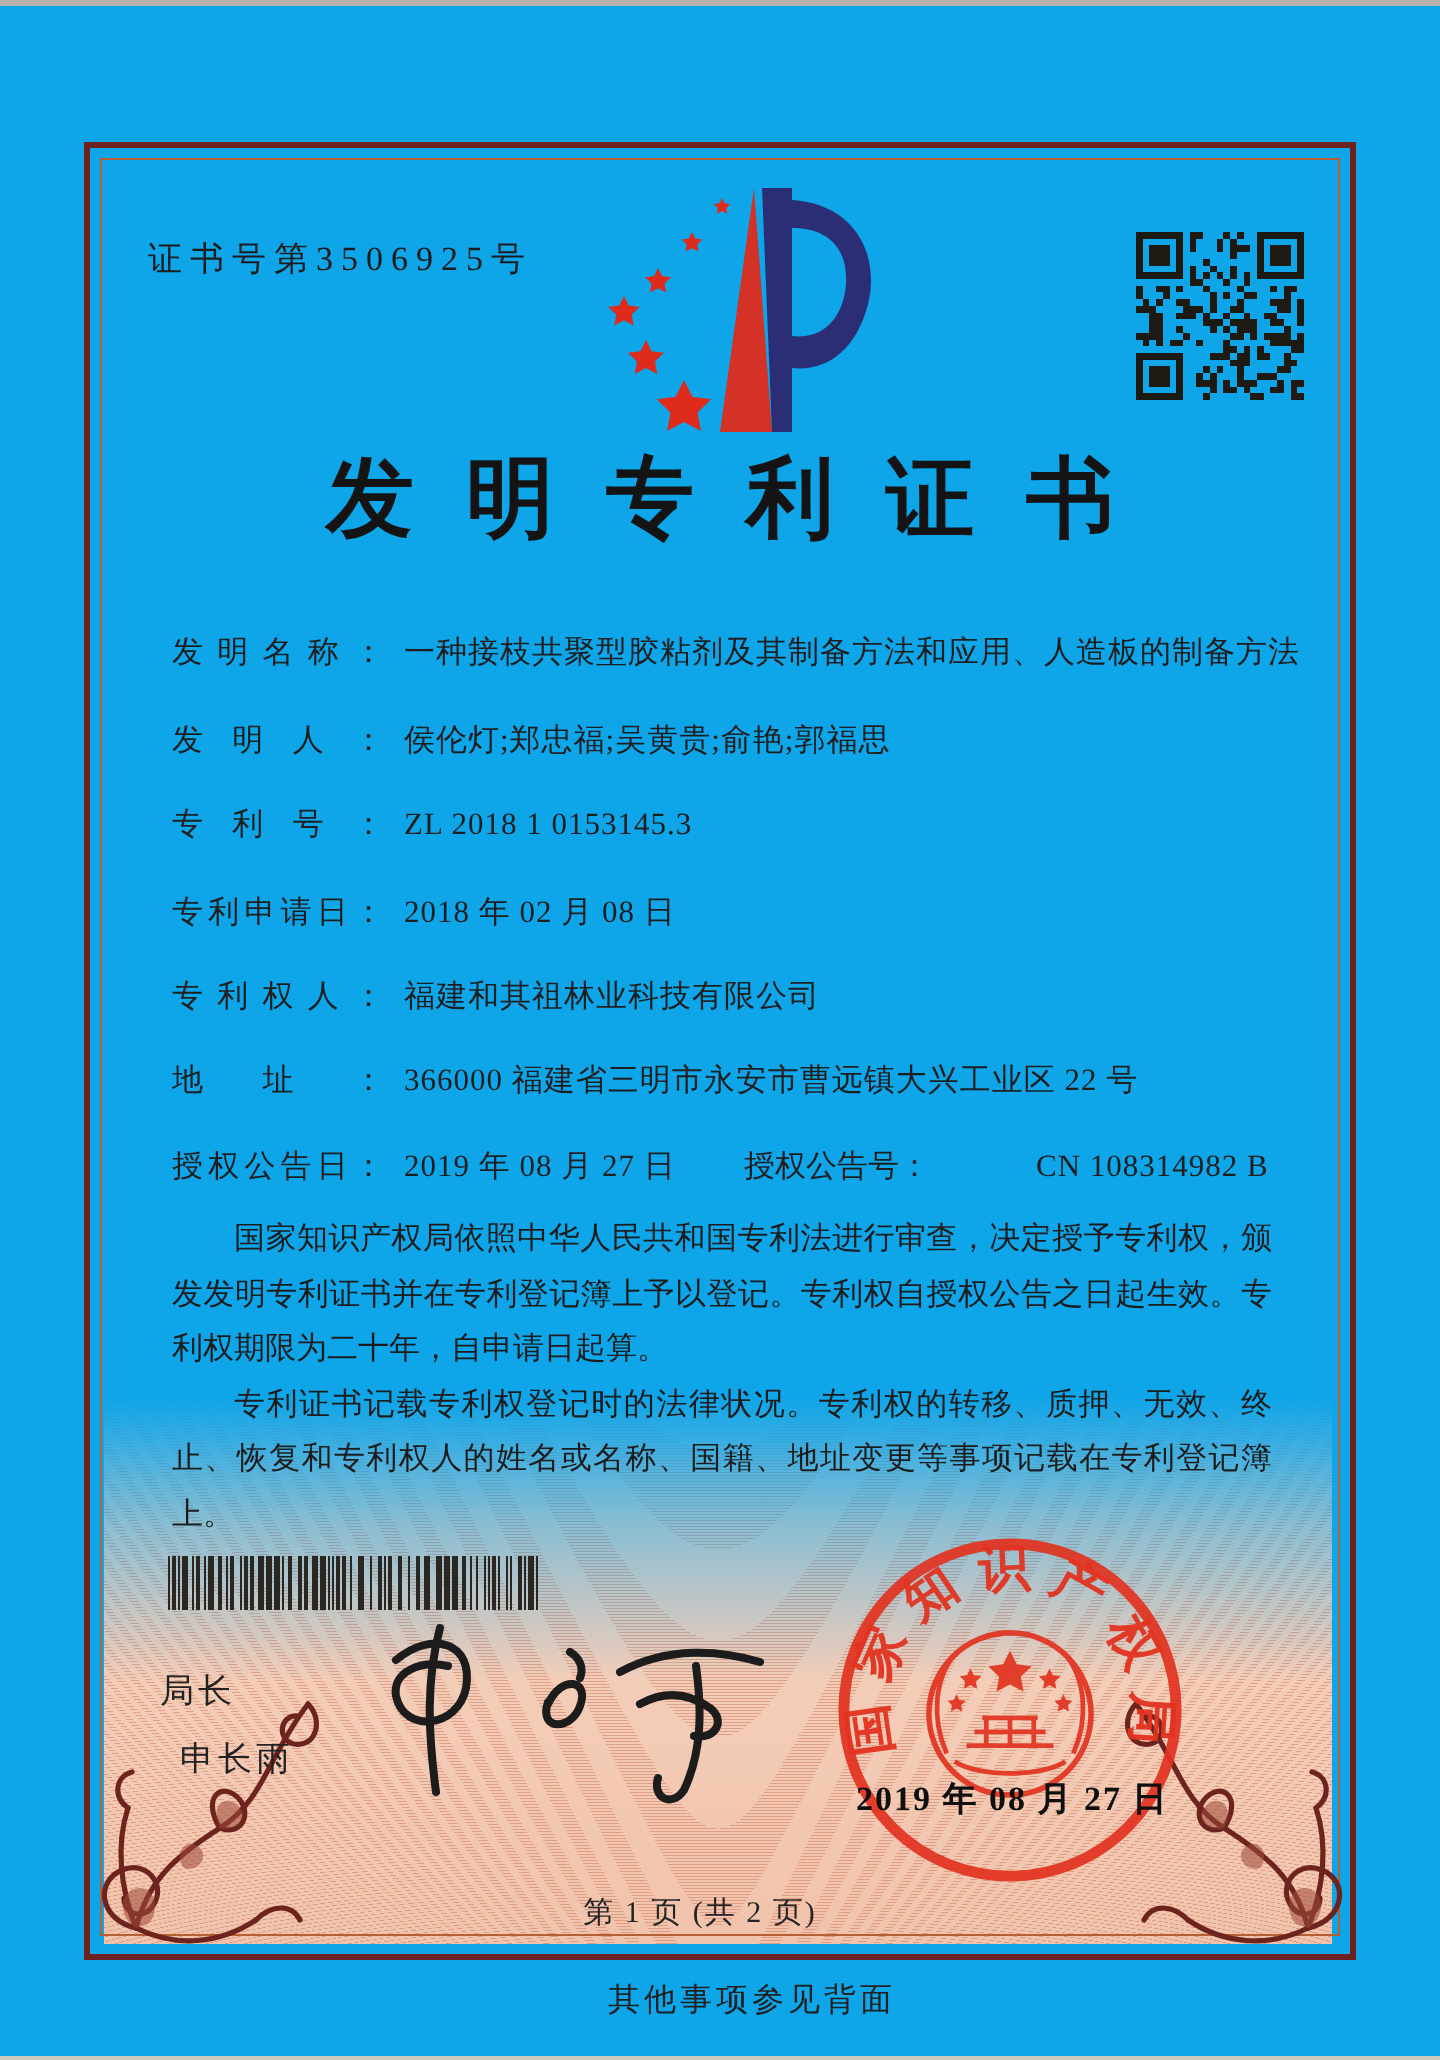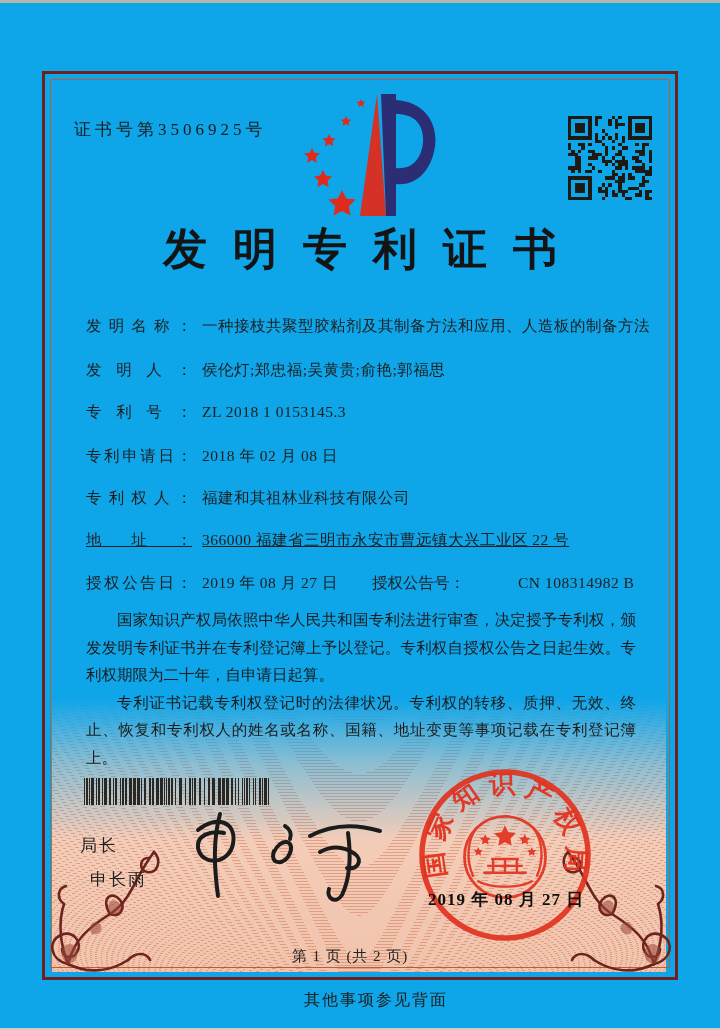--- a/index.html
+++ b/index.html
@@ -422,21 +422,21 @@
     <span class="val">ZL 2018 1 0153145.3</span>
   </div>
   <div class="field" style="top:446px;">
     <span class="lbl">专利申请日：</span>
     <span class="val">2018 年 02 月 08 日</span>
   </div>
   <div class="field" style="top:488px;">
     <span class="lbl">专利权人：</span>
     <span class="val">福建和其祖林业科技有限公司</span>
   </div>
-  <div class="field" style="top:530px;text-decoration:underline;">
+  <div class="field" style="top:530px;">
     <span class="lbl">地址：</span>
     <span class="val">366000 福建省三明市永安市曹远镇大兴工业区 22 号</span>
   </div>
   <div class="field" style="top:573px;">
     <span class="lbl">授权公告日：</span>
     <span class="val">2019 年 08 月 27 日</span>
   </div>
   <div class="field sub" style="top:573px;">
     <span class="lbl" style="width:92px;">授权公告号：</span>
     <span class="val">CN 108314982 B</span>

